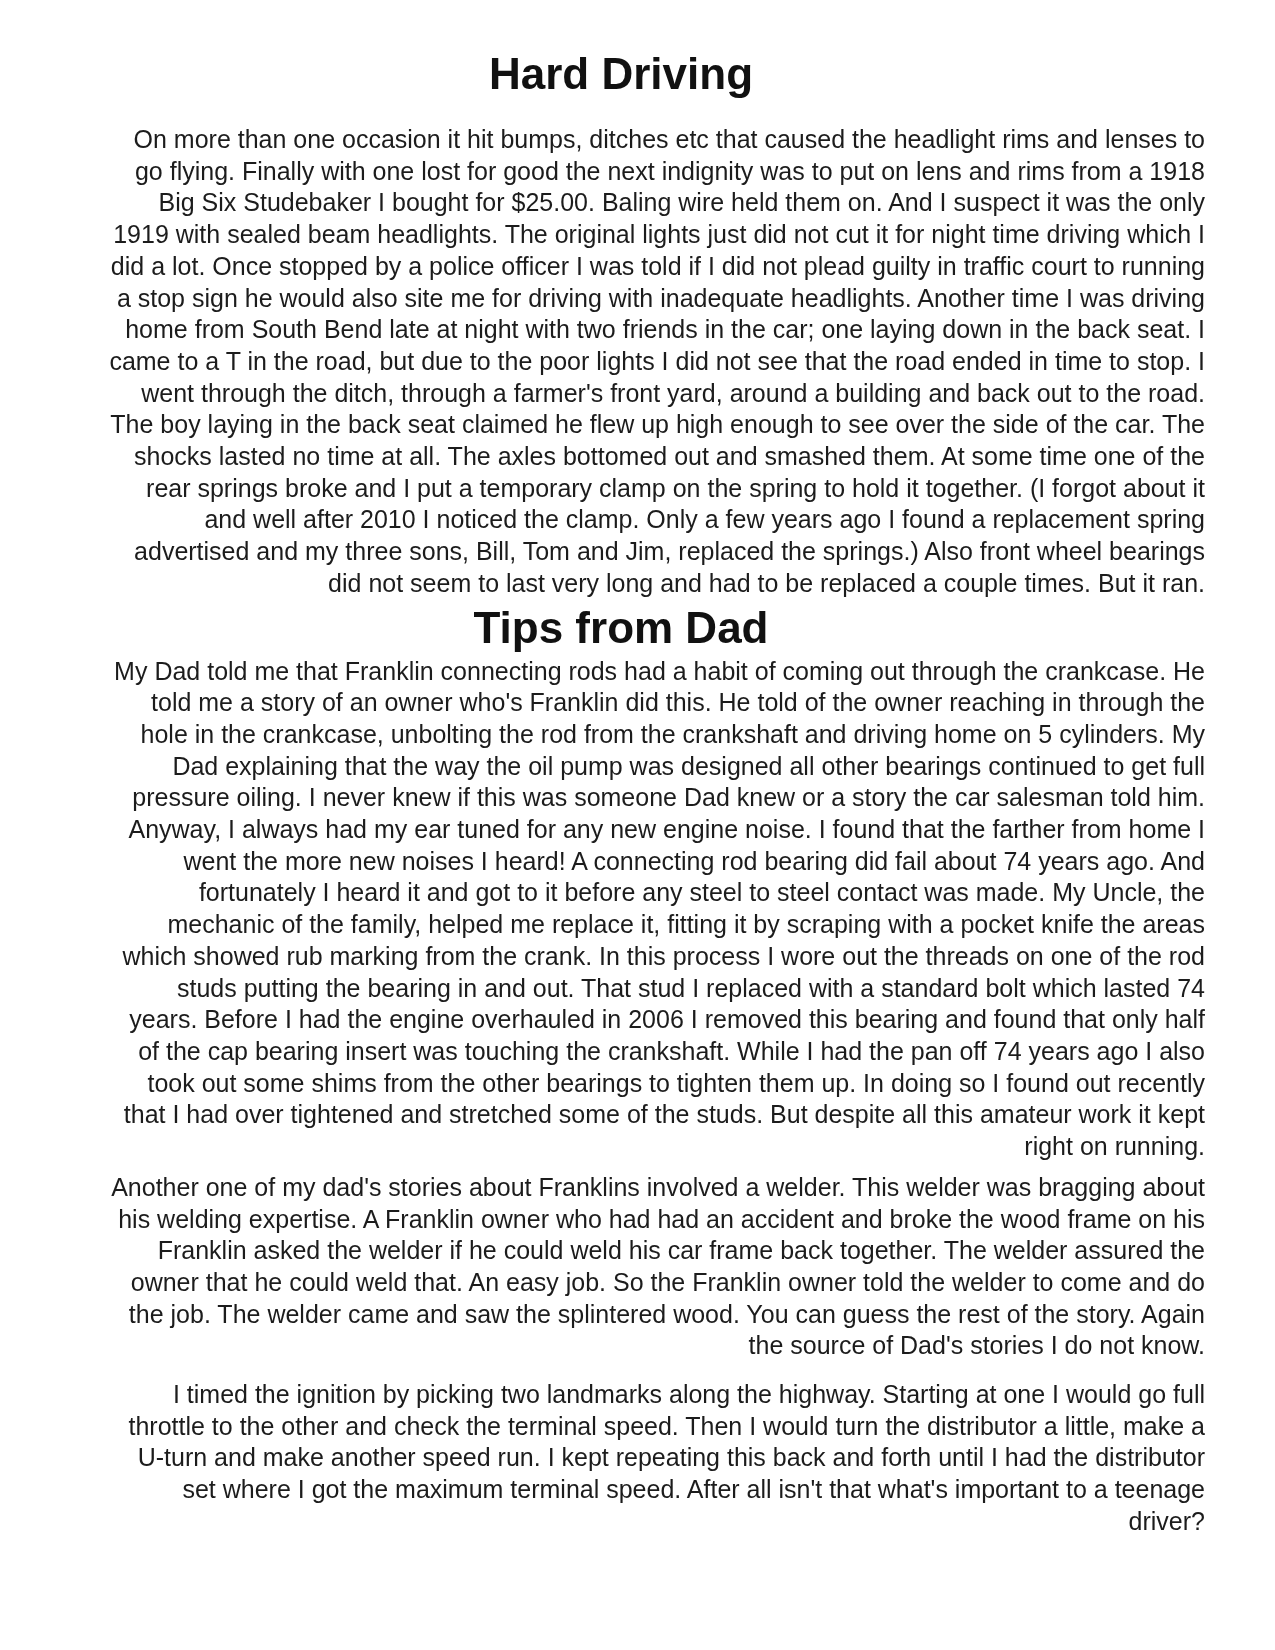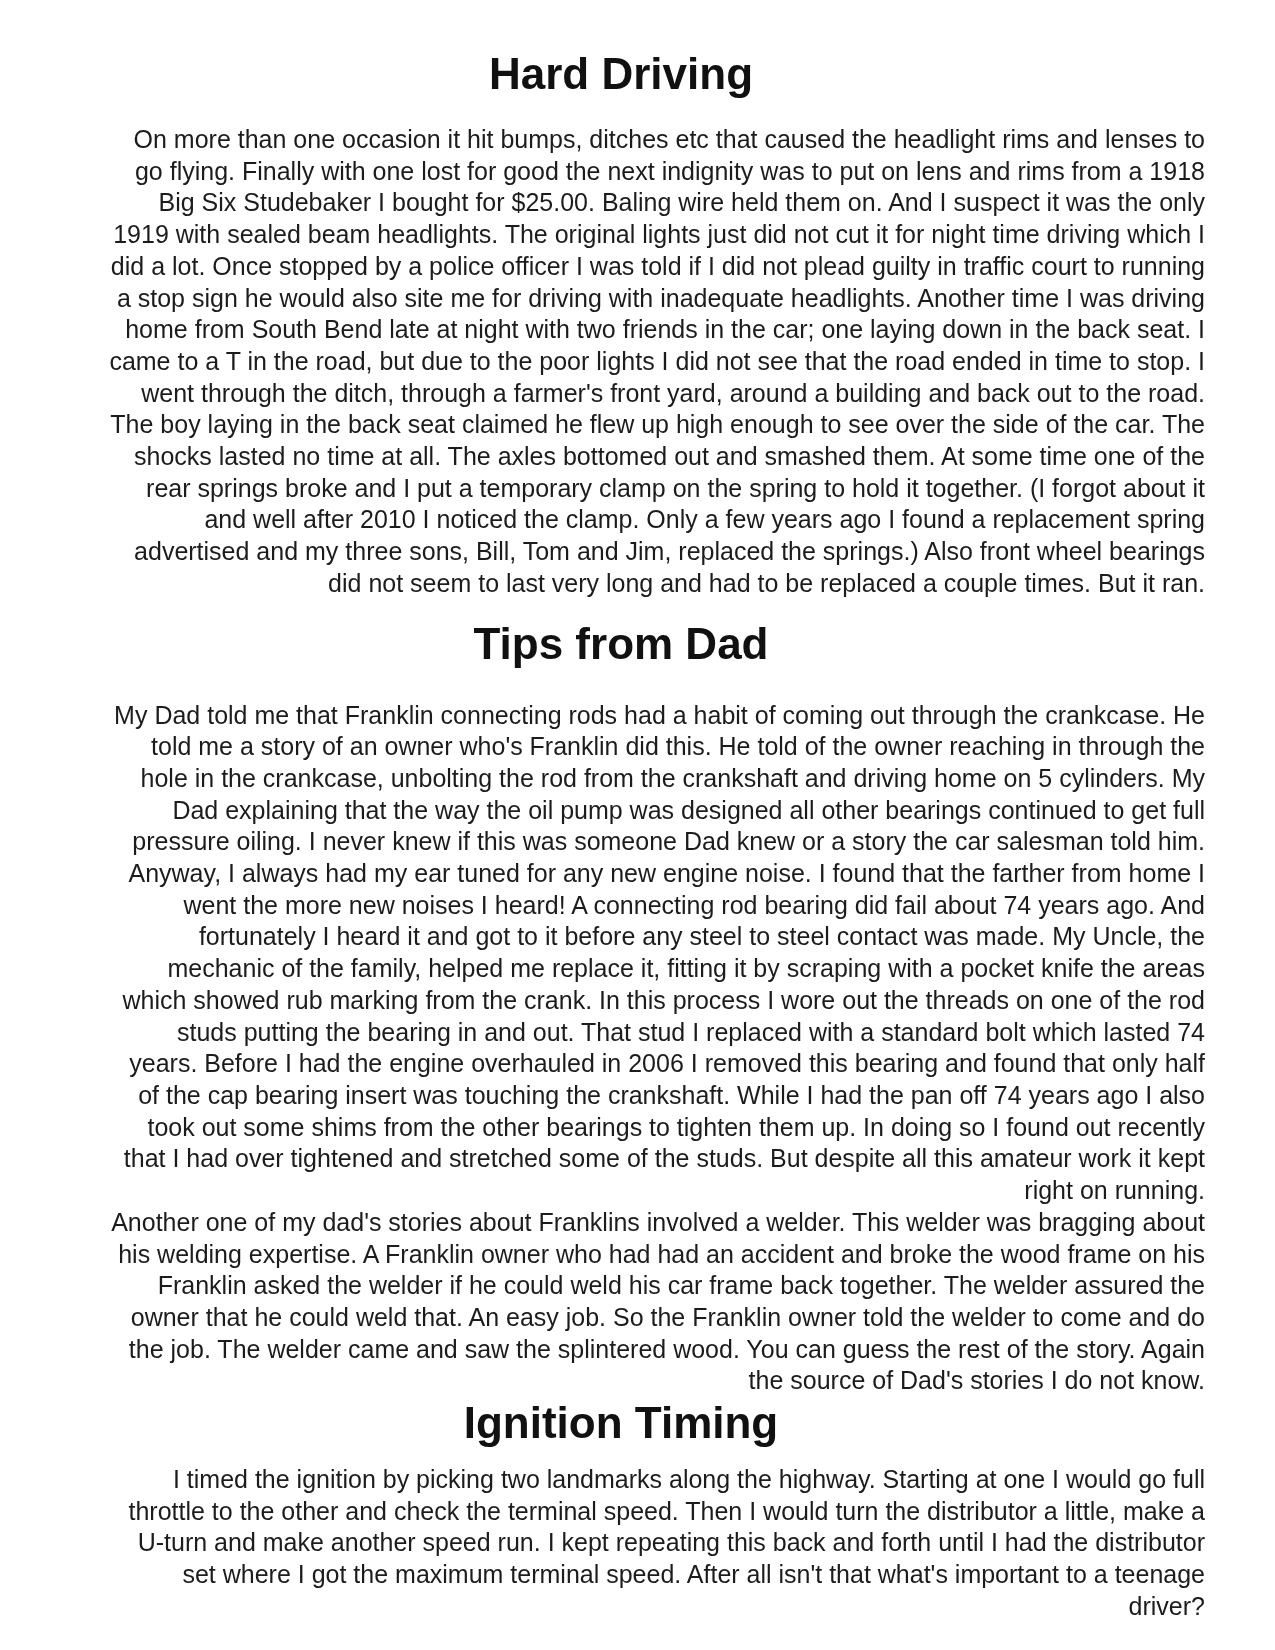--- a/index.html
+++ b/index.html
@@ -22,33 +22,33 @@
     font-size: 44px;
     line-height: 48px;
     font-weight: bold;
     color: #111111;
     text-align: center;
     position: relative;
     left: -19px;
     margin: 0;
     white-space: pre-line;
   }
-  .heading-tips { margin-top: 20px; }
+  .heading-tips { margin-top: 4px; }
   .heading-ignition { margin-top: 2px; }
   .body-paragraph {
     font-size: 25px;
     line-height: 31.7px;
     margin: 0;
     white-space: pre-line;
     color: #1c1c1c;
     text-align: right;
   }
   .para-hard { margin-top: 26px; }
-  .para-tips-1 { margin-top: 32px; }
-  .para-tips-2 { margin-top: 0; }
+  .para-tips-1 { margin-top: 4px; }
+  .para-tips-2 { margin-top: 9px; }
   .para-ignition { margin-top: 17px; margin-left: 28px; }
   .footer {
     position: absolute;
     top: 1584px;
     left: 0;
     width: 1275px;
     height: 36px;
     font-size: 29px;
     line-height: 36px;
     color: #1c1c1c;
@@ -108,21 +108,20 @@
 that I had over tightened and stretched some of the studs. But despite all this amateur work it kept
 right on running.</p>
 
   <p class="body-paragraph para-tips-2">Another one of my dad's stories about Franklins involved a welder. This welder was bragging about
 his welding expertise. A Franklin owner who had had an accident and broke the wood frame on his
 Franklin asked the welder if he could weld his car frame back together. The welder assured the
 owner that he could weld that. An easy job. So the Franklin owner told the welder to come and do
 the job. The welder came and saw the splintered wood. You can guess the rest of the story. Again
 the source of Dad's stories I do not know.</p>
 
-  <h1 class="section-heading heading-ignition">Ignition Timing</h1>
 
   <p class="body-paragraph para-ignition">I timed the ignition by picking two landmarks along the highway. Starting at one I would go full
 throttle to the other and check the terminal speed. Then I would turn the distributor a little, make a
 U-turn and make another speed run. I kept repeating this back and forth until I had the distributor
 set where I got the maximum terminal speed. After all isn't that what's important to a teenage
 driver?</p>
 
 
 </div>
 

